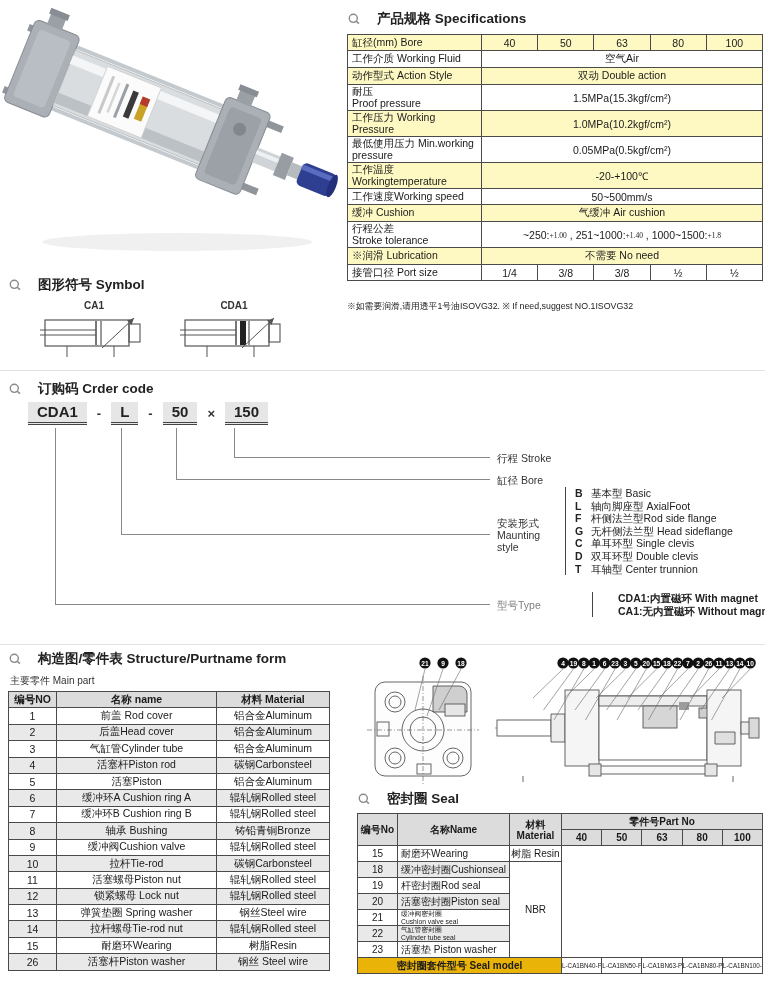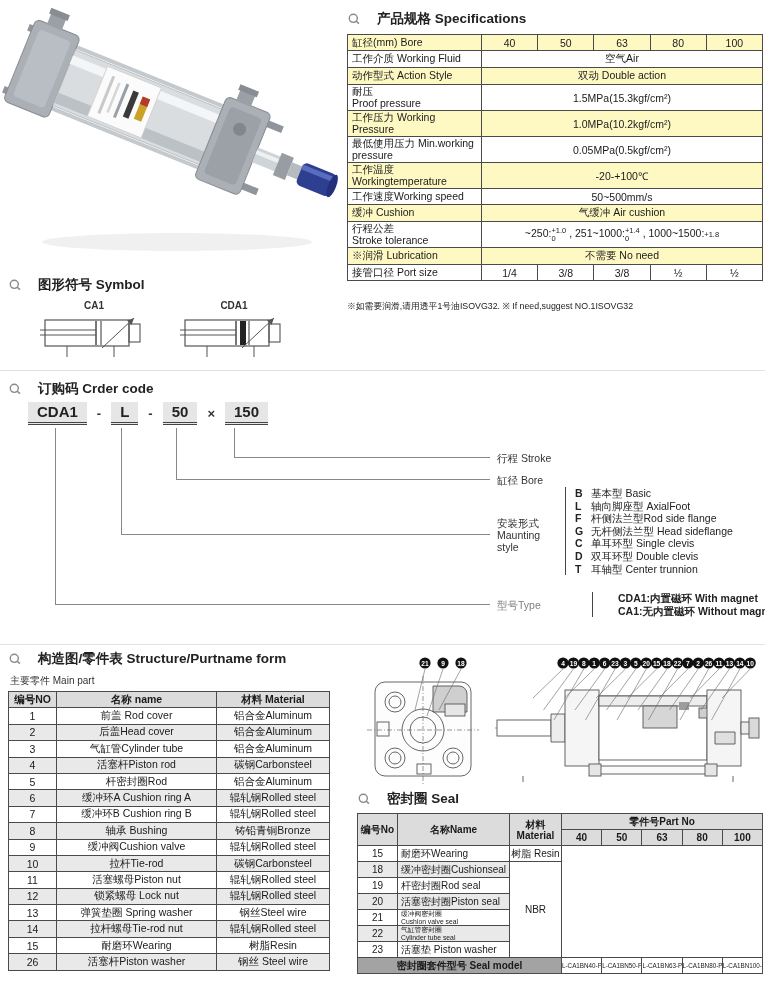--- a/index.html
+++ b/index.html
@@ -13,21 +13,21 @@
 
   .hairline { position:absolute; left:0; width:765px; border-top:1px solid #e2e2e2; }
 
   
   .specs { position:absolute; left:347px; top:10px; width:416px; }
   .specs table { border-collapse:collapse; width:416px; margin-top:6px; table-layout:fixed; }
   .specs td { border:1px solid #4a4a4a; font-size:10.5px; text-align:center; padding:1px 2px; height:16px; }
   .specs td.lbl { text-align:left; padding-left:4px; width:134px; white-space:pre-line; line-height:11.5px; }
   .specs tr.shade td { background:#fef9c3; }
   .tol-seg { white-space:nowrap; }
-  .stack { display:inline-flex; flex-direction:column; vertical-align:middle; font-size:7.5px; line-height:7.5px; text-align:left; }
+  .stack { display:inline-flex; vertical-align:middle; font-size:7.5px; line-height:7.5px; text-align:left;font-family:Liberation Serif, serif; }
   .note { font-size:8.8px; color:#222; margin-top:19px; letter-spacing:0; }
 
   
   .photo { position:absolute; left:2px; top:0px; width:340px; height:268px; }
 
   
   .symbol { position:absolute; left:8px; top:276px; width:330px; }
   .sym-wrap { position:relative; height:78px; }
   .sym-item { position:absolute; top:6px; text-align:center; }
   .sym-item .sym-label { font-size:10px; font-weight:bold; color:#333; margin-bottom:1px; }
@@ -63,21 +63,21 @@
 
   
   .seal { position:absolute; left:357px; top:790px; width:406px; }
   .seal table { border-collapse:collapse; width:406px; margin-top:5px; table-layout:fixed; }
   .seal td { border:1px solid #4a4a4a; font-size:10px; text-align:center; height:16px; padding:0 1px; }
   .seal tr.head td { background:#dcdcdc; font-weight:bold; white-space:pre-line; line-height:11px; }
   .seal td.name { text-align:left; padding-left:3px; white-space:pre-line; }
   .seal td.name.small { font-size:6.8px; line-height:7.2px; }
   .seal tr.shade td.z { background:#e9e9e9; }
   .seal td.blankarea { background:#fff; }
-  .seal td.model-lbl { background:#a3a3a3; font-weight:bold; }
+  .seal td.model-lbl { background:#eab308; font-weight:bold; }
   .seal td.model { font-size:6.3px; padding:0; white-space:nowrap; overflow:hidden; }
   .c-sno { width:40px; } .c-sname { width:112px; } .c-smat { width:52px; }
 </style>
 </head>
 <body>
 
 <div class="page">
 
   <div class="photo">
     <svg width="340" height="268" viewBox="0 0 340 268">
@@ -331,21 +331,21 @@
             <td class="c-name">气缸管Cylinder tube</td>
             <td>铝合金Aluminum</td>
           </tr>
           <tr class="shade">
             <td class="c-no">4</td>
             <td class="c-name">活塞杆Piston rod</td>
             <td>碳钢Carbonsteel</td>
           </tr>
           <tr>
             <td class="c-no">5</td>
-            <td class="c-name">杆密封圈Rod</td>
+            <td class="c-name">活塞Piston</td>
             <td>铝合金Aluminum</td>
           </tr>
           <tr class="shade">
             <td class="c-no">6</td>
             <td class="c-name">缓冲环A Cushion ring A</td>
             <td>辊轧钢Rolled steel</td>
           </tr>
           <tr>
             <td class="c-no">7</td>
             <td class="c-name">缓冲环B Cushion ring B</td>

